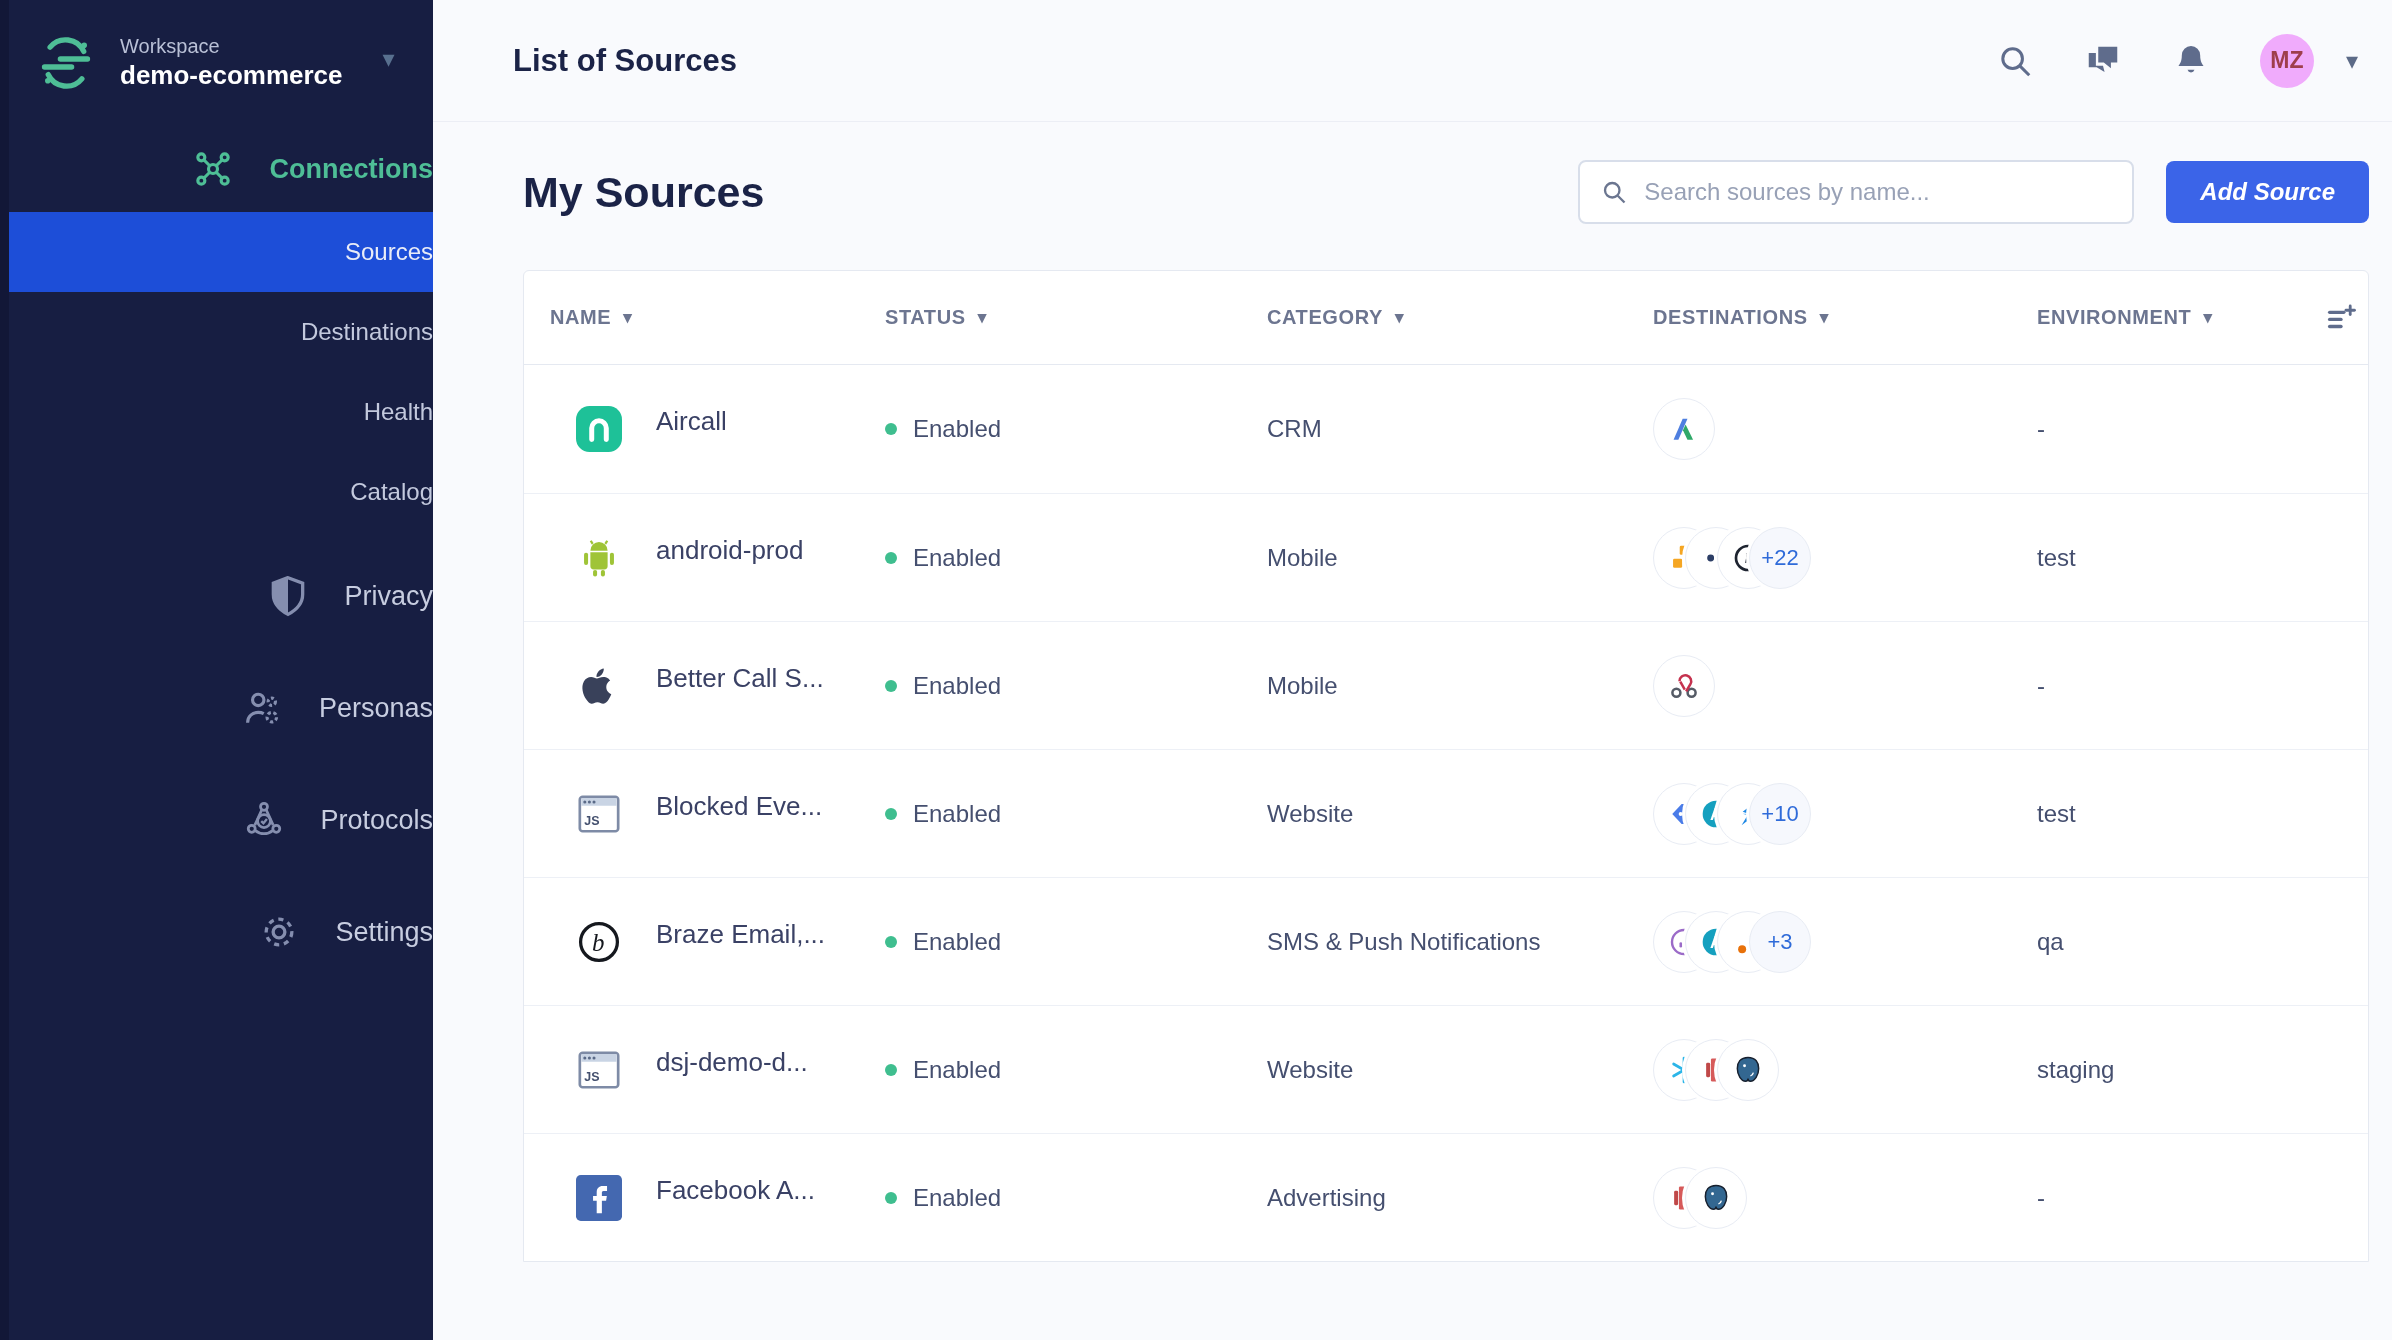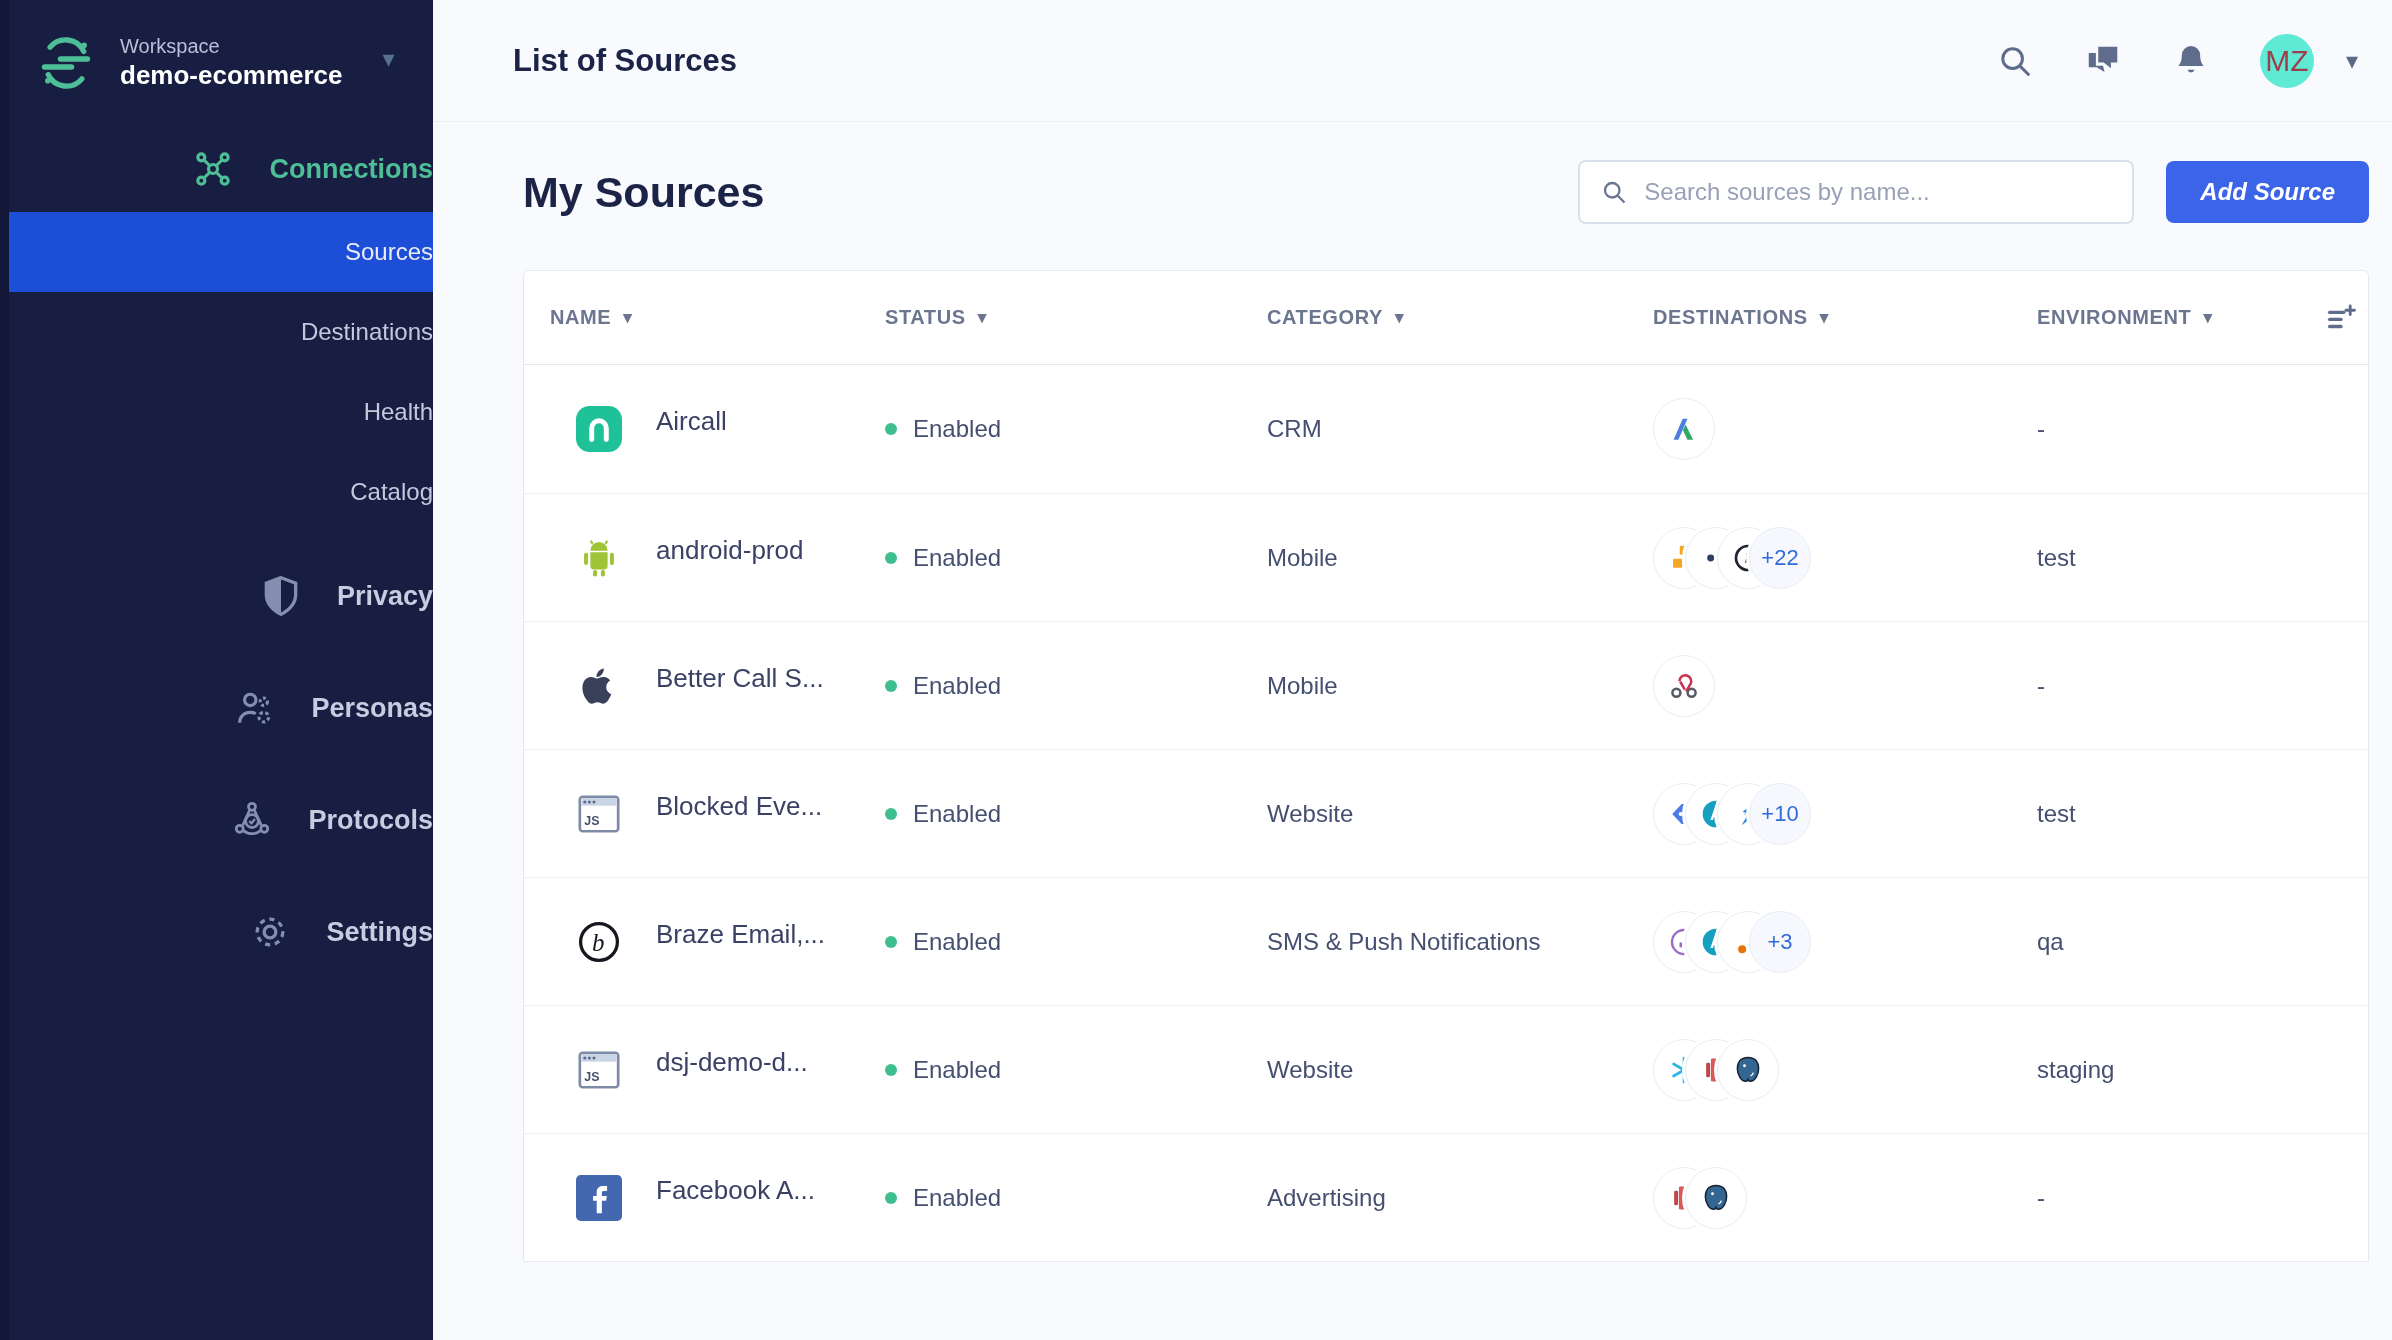--- a/index.html
+++ b/index.html
@@ -16,31 +16,31 @@
   .ws-name { font-size:26px; font-weight:700; color:#FFFFFF; }
   .ws-caret { color:#58708F; font-size:24px; margin-left:14px; margin-top:-8px; }
 
   .side-item { display:flex; align-items:center; gap:36px; cursor:pointer;justify-content:flex-end; }
   .item-connections { height:86px; padding-left:42px; font-size:27px; font-weight:700; color:#4EBE96; }
   .item-connections .nav-ic { width:40px; height:40px; }
 
   .subnav .sub-item { height:80px; padding-left:112px; font-size:24px; color:#C3C9DD; }
   .subnav .sub-item.active { background:#1d4ed8; border-left:9px solid #4EBE96; padding-left:103px; color:#E9ECF7; }
 
-  .sections .section-item { height:112px; padding-left:38px; font-size:27px; font-weight:700; color:#C7CDE0; gap:34px; }
+  .sections .section-item { height:112px; padding-left:38px; font-size:27px; font-weight:400; color:#C7CDE0; gap:34px; }
   .sections .nav-ic { width:44px; height:44px; opacity:.95; }
   .sections { margin-top:8px; }
 
   
   .main { flex:1; display:flex; flex-direction:column; height:100%; }
   .topbar { height:122px; min-height:122px; display:flex; align-items:center; padding:0 44px 0 80px; background:#F9FAFD; border-bottom:1px solid #ECEEF5; }
   .page-title { font-size:31px; font-weight:700; color:#1B2347; }
   .topbar-right { margin-left:auto; display:flex; align-items:center; gap:50px; }
   .tb-ic { width:38px; height:38px; cursor:pointer; }
-  .avatar { width:54px; height:54px; border-radius:50%; background:#5eead4; color:#9E3E4C; font-size:30px; font-weight:400; display:flex; align-items:center; justify-content:center; }
+  .avatar { width:54px; height:54px; border-radius:50%; background:#f0abfc; color:#9E3E4C; font-size:23px; font-weight:700; display:flex; align-items:center; justify-content:center; }
   .avatar-caret { color:#5C6A87; font-size:24px; margin-left:-18px; cursor:pointer; }
 
   .content { padding:38px 33px 0 80px; flex:1; overflow:hidden;margin-left:10px; }
   .content-head { display:flex; align-items:center; }
   .h1 { font-size:43px; font-weight:700; color:#1B2347; }
   .head-actions { margin-left:auto; display:flex; align-items:center; }
   .searchbox { display:flex; align-items:center; width:556px; height:64px; background:#fff; border:2px solid #D8DEEA; border-radius:8px; padding:0 20px; gap:16px; }
   .searchbox svg { width:28px; height:28px; }
   .searchbox input { border:none; outline:none; flex:1; font-size:24px; color:#3A4165; font-family:"Liberation Sans", sans-serif; background:transparent; }
   .searchbox input::placeholder { color:#98A1B6; }

